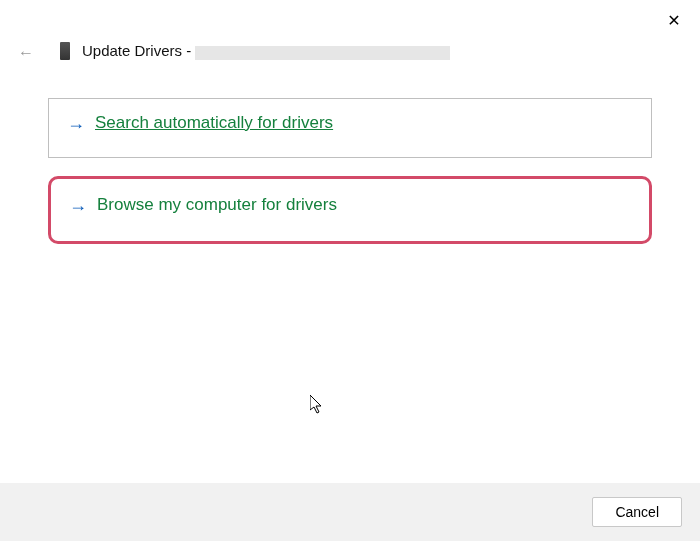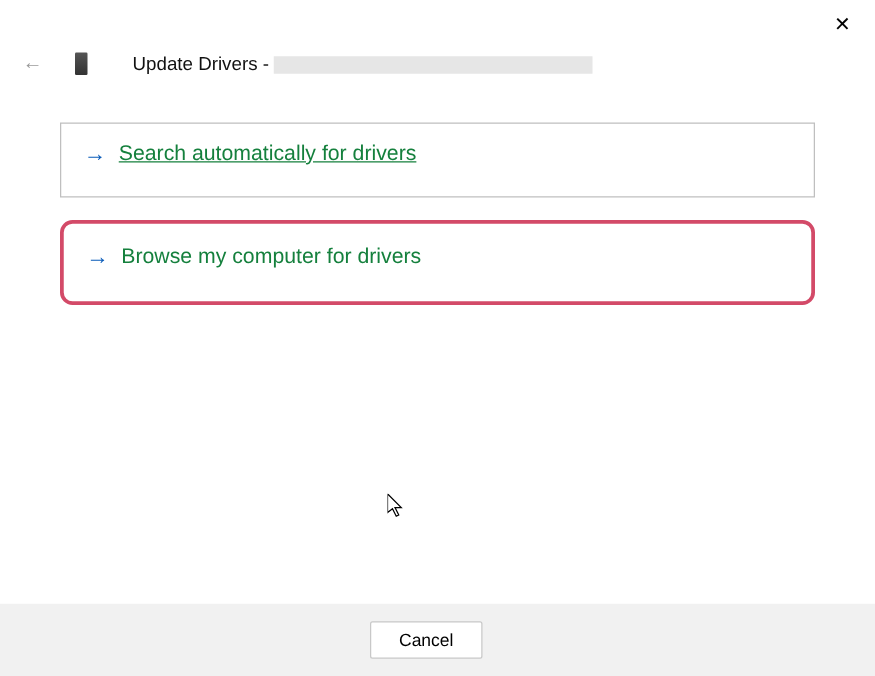--- a/index.html
+++ b/index.html
@@ -27,21 +27,21 @@
       color: #9a9a9a; font-size: 16px;
       width: 20px; text-align: center;
     }
     .device-icon {
       width: 10px; height: 18px;
       background: linear-gradient(#555,#333);
       border-radius: 1px;
       margin-left: 12px;
     }
     .header-title {
-      font-size: 15px; color: #111; margin-left: 24px;
+      font-size: 15px; color: #111;
     }
     .redacted {
       display: inline-block;
       width: 255px; height: 14px;
       background: #e6e6e6;
       vertical-align: middle;
     }
     .content {
       padding: 30px 48px 0 48px;
     }
@@ -82,21 +82,21 @@
       position: absolute;
       left: 310px; top: 395px;
       font-size: 18px; color: #000;
       pointer-events: none;
     }
     .footer {
       position: absolute;
       bottom: 0; left: 0; right: 0;
       height: 58px;
       background: #f1f1f1;
-      display: flex; align-items: center; justify-content: center;
+      display: flex; align-items: center; justify-content: flex-end;
       padding-right: 18px;
     }
     .btn {
       background: #fff;
       border: 1px solid #c8c8c8;
       padding: 6px 22px;
       font-size: 14px;
       cursor: pointer;
       border-radius: 2px;
     }

